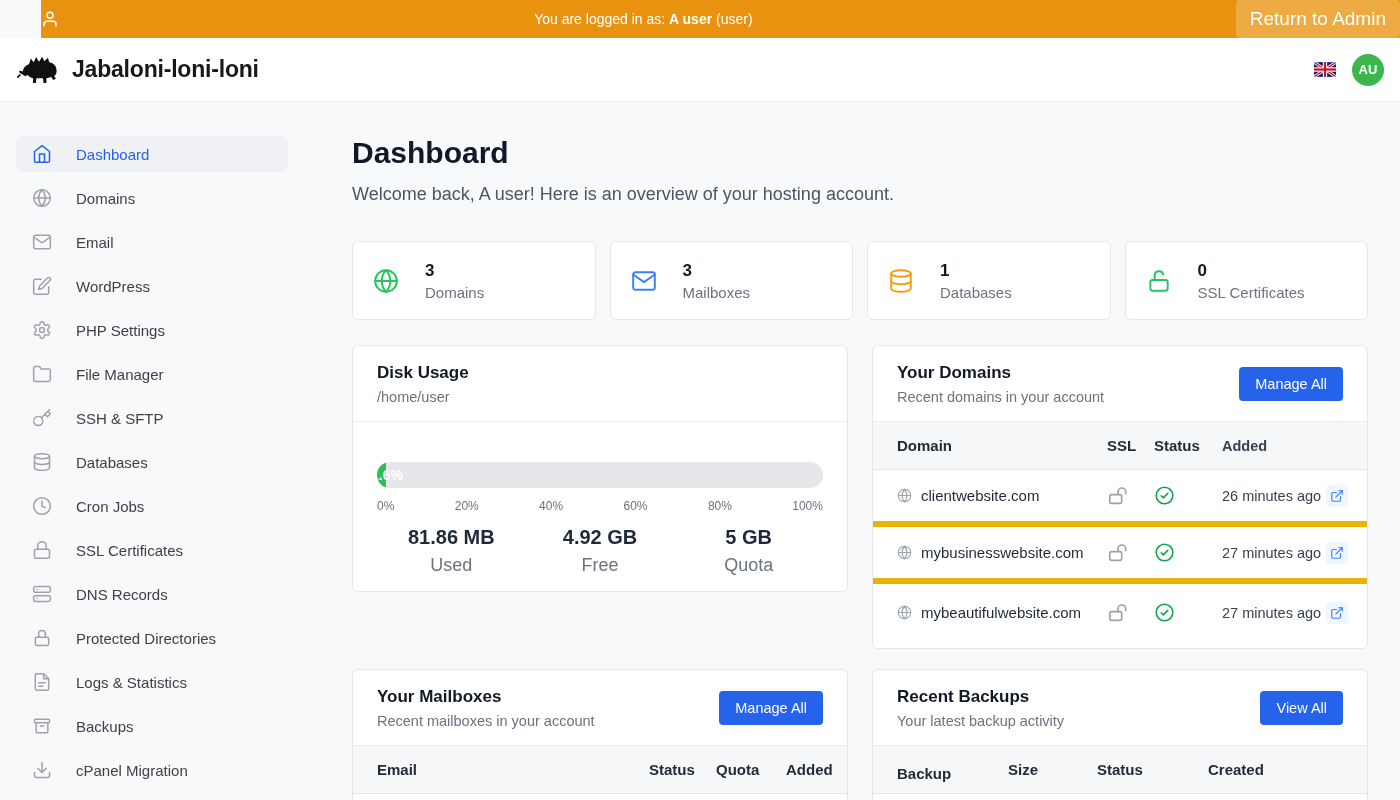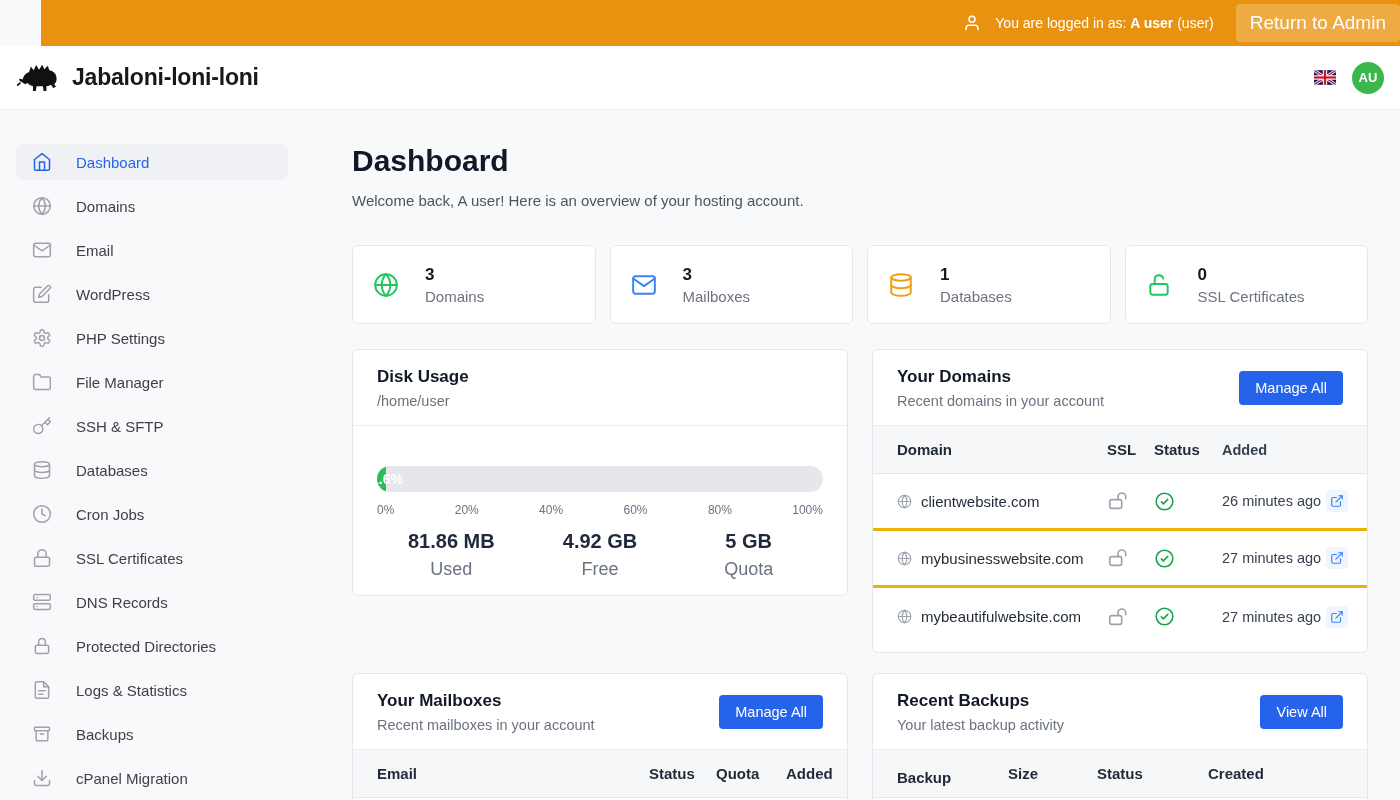--- a/index.html
+++ b/index.html
@@ -1,20 +1,20 @@
 <!DOCTYPE html>
 <html><head>
 <meta charset="utf-8">
 <style>
   * { margin:0; padding:0; box-sizing:border-box; }
   html,body { width:1400px; height:800px; overflow:hidden; }
   body { font-family:"Liberation Sans", sans-serif; background:#F8F9FA; color:#1F2937; }
 
   
-  .banner { height:46px; background:#E9920F; display:flex; align-items:center; justify-content:flex-end; gap:14px; color:#fff; font-size:14px;margin-left:41px; }
+  .banner { height:38px; background:#E9920F; display:flex; align-items:center; justify-content:space-between; gap:14px; color:#fff; font-size:14px;margin-left:41px; }
   .banner .b-ico { display:flex; align-items:center; }
   .banner .b-ico svg { stroke:#fff; }
   .banner b { font-weight:700; }
   .banner-btn { background:rgba(255,255,255,0.22); border:none; color:#fff; font-size:19px; font-family:inherit; padding:8px 14px; border-radius:4px; cursor:pointer; margin-left:8px; }
 
   
   .header { height:64px; background:#fff; display:flex; align-items:center; justify-content:space-between; padding:0 16px; border-bottom:1px solid #EFF0F2; }
   .brand { display:flex; align-items:center; gap:10px; }
   .brand-name { font-size:23px; font-weight:800; color:#18181B; letter-spacing:-0.2px; }
   .header-right { display:flex; align-items:center; gap:16px; }
@@ -25,21 +25,21 @@
   .app-body { display:flex; height:694px; }
   .sidebar { width:304px; flex:0 0 304px; padding-top:34px; }
   .side-item { height:36px; margin:0 16px 8px 16px; display:flex; align-items:center; gap:24px; padding:0 16px; border-radius:8px; font-size:15px; color:#3F3F46; cursor:pointer; }
   .side-item .icon { display:flex; color:#A1A1AA; }
   .side-item.active { background:#F0F1F4; color:#2563EB; font-weight:500; }
   .side-item.active .icon { color:#2563EB; }
   .icon svg, .s-ico svg { fill:none; stroke:currentColor; stroke-width:1.8; stroke-linecap:round; stroke-linejoin:round; }
 
   .main { flex:1; padding:34px 32px 0 48px; }
   .page-title { font-size:30px; font-weight:800; color:#111827; }
-  .welcome { margin-top:14px; font-size:15px; color:#4B5563; }
+  .welcome { margin-top:14px; font-size:18px; color:#4B5563; }
 
   
   .stats { margin-top:36px; display:grid; grid-template-columns:repeat(4,1fr); gap:14px; }
   .stat-card { background:#fff; border:1px solid #E5E7EB; border-radius:6px; height:79px; display:flex; align-items:center; padding-left:20px; gap:26px; }
   .s-ico { display:flex; }
   .s-green { color:#22C55E; } .s-blue { color:#3B82F6; } .s-orange { color:#F59E0B; }
   .stat-num { font-size:17px; font-weight:700; color:#111827; }
   .stat-label { font-size:15px; color:#6B7280; margin-top:3px; }
 
   
@@ -57,21 +57,21 @@
   .bar-fill { position:absolute; left:0; top:0; bottom:0; min-width:9px; background:#2DBE5B; border-radius:13px 0 0 13px; }
   .bar-label { position:absolute; left:10px; top:50%; transform:translate(-50%,-50%); color:#fff; font-size:14px; font-weight:700; white-space:nowrap; }
   .bar-scale { display:flex; justify-content:space-between; margin-top:11px; font-size:12px; color:#6B7280; }
   .disk-stats { display:flex; margin-top:13px; }
   .disk-stat { flex:1; text-align:center; }
   .disk-val { font-size:20px; font-weight:700; color:#1E293B; }
   .disk-lab { font-size:18px; color:#6B7280; margin-top:6px; }
 
   
   .t-head { background:#F6F7F8; border-bottom:1px solid #E5E7EB; display:flex; align-items:center; height:48px; font-size:15px; font-weight:700; color:#1F2937; }
-  .t-row { display:flex; align-items:center; height:57px; border-bottom:3px solid #eab308; font-size:15px; }
+  .t-row { display:flex; align-items:center; height:57px; border-bottom:6px solid #eab308; font-size:15px; }
   .t-row:last-child { border-bottom:none; }
   
   .dcol-domain { flex:1; padding-left:24px; display:flex; align-items:center; gap:9px; min-width:0; }
   .dcol-ssl { width:47px; display:flex; }
   .dcol-status { width:68px; display:flex; }
   .dcol-added { width:104px; font-size:14.5px; color:#374151; }
   .dcol-action { width:41px; display:flex; justify-content:flex-start; }
   .domain-name { color:#1F2937; font-weight:500; white-space:nowrap; overflow:hidden; }
   .globe-sm { color:#9CA3AF; display:flex; }
   .lock-open { color:#9CA3AF; display:flex; }

